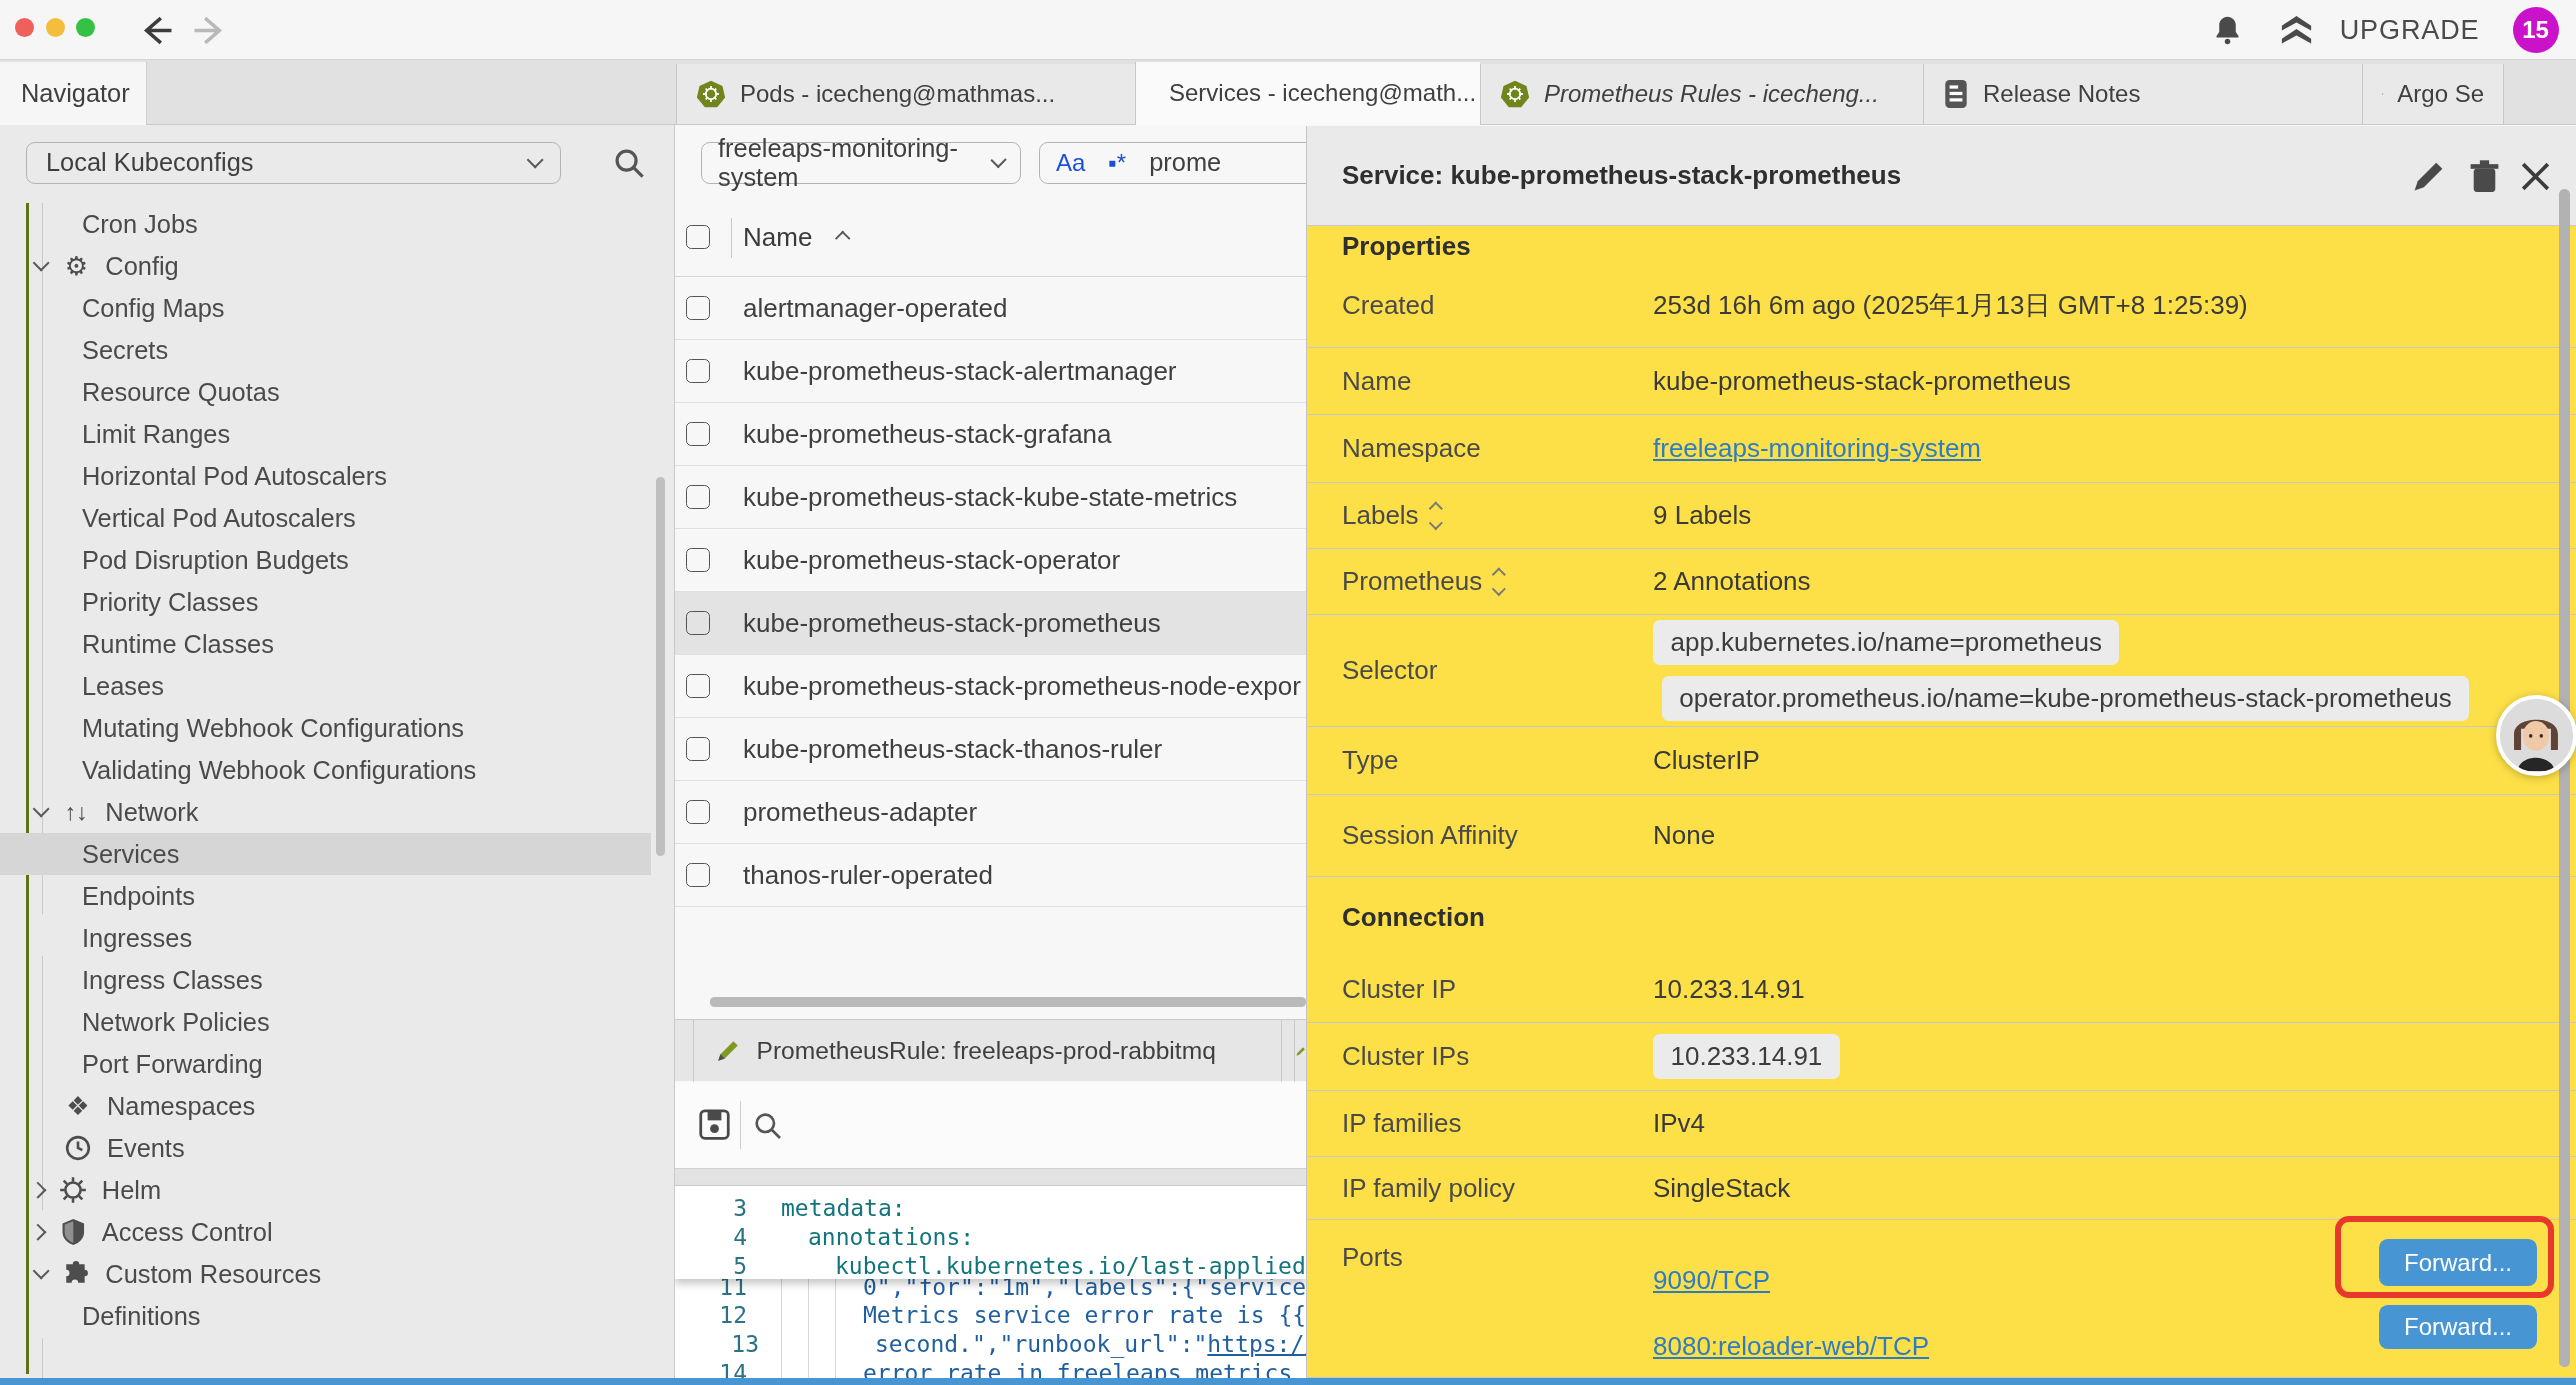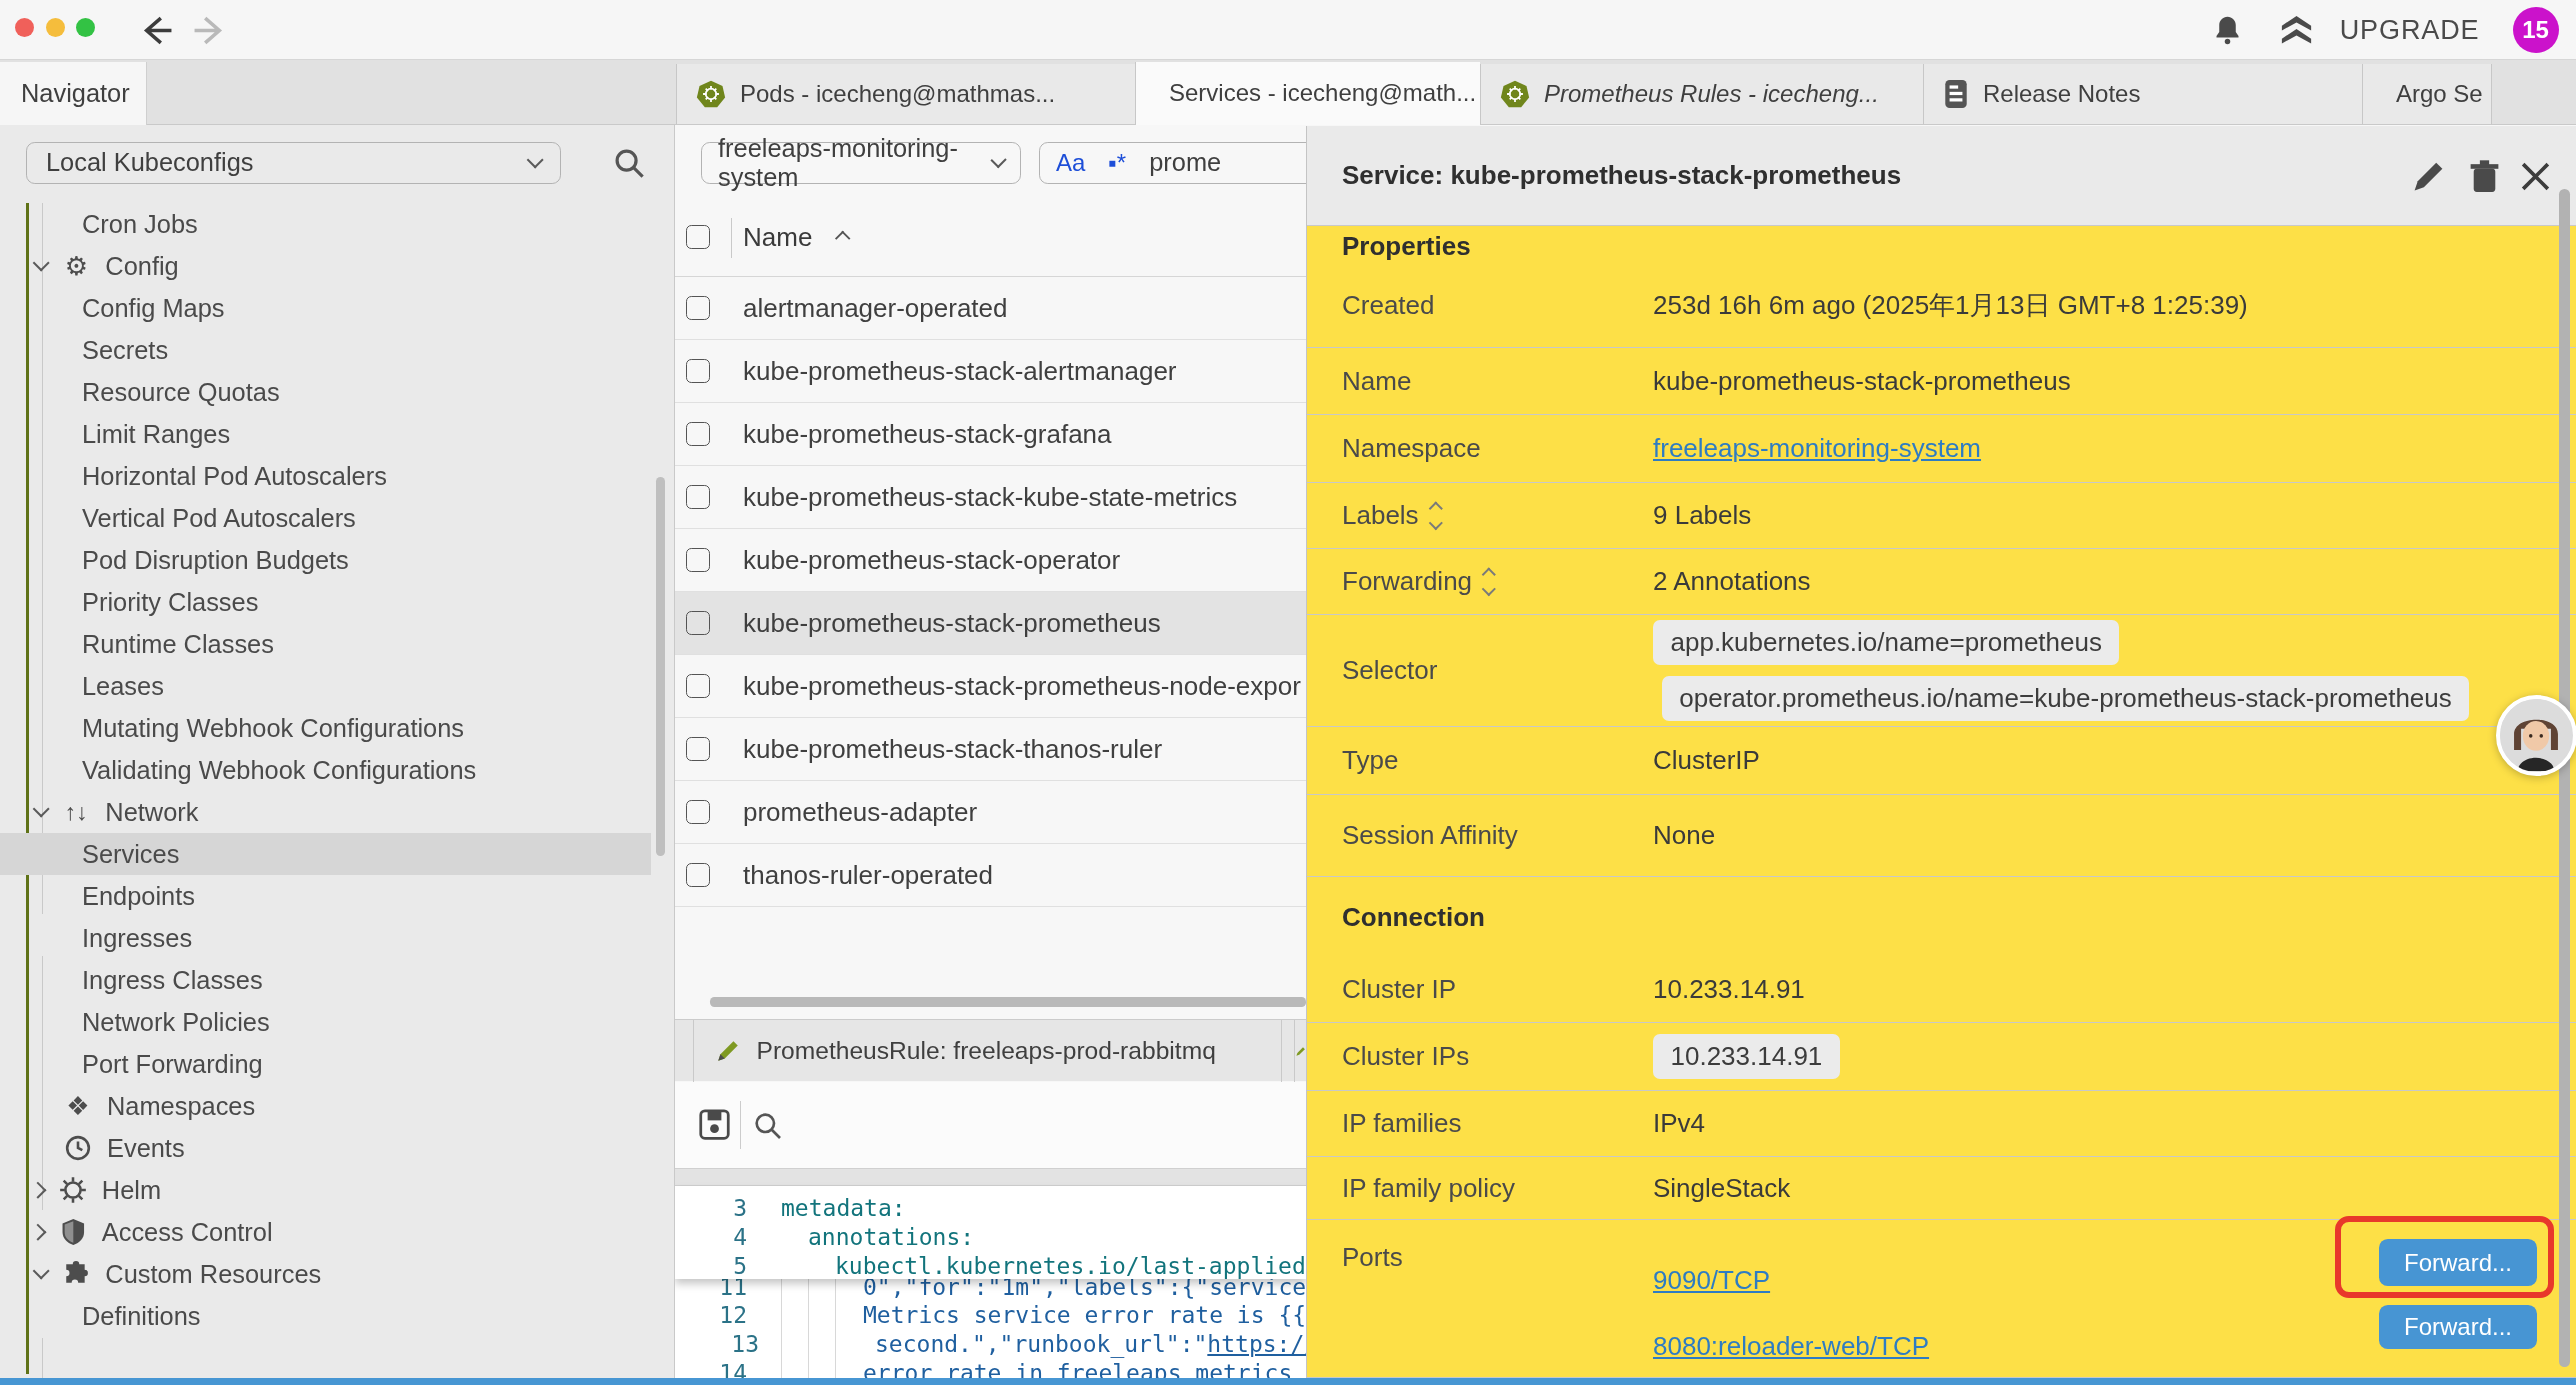--- a/index.html
+++ b/index.html
@@ -169,21 +169,21 @@
     </div>
     <div class="tab" style="width:439px">
       <svg width="26" height="30" viewBox="0 0 24 28">
         <rect x="2" y="1" width="20" height="26" rx="4" fill="#555"></rect>
         <rect x="6" y="6" width="8" height="3" fill="#fff"></rect>
           <rect x="6" y="12" width="12" height="3" fill="#fff"></rect>
           <rect x="6" y="18" width="12" height="3" fill="#fff"></rect>
         </svg>
       <span class="tab-label">Release Notes</span>
     </div>
-    <div class="tab" style="width:130px">
+    <div class="tab" style="width:142px">
       <svg width="30" height="30" viewBox="0 0 34 34">
         <polygon points="17,2 30,8 33,21 24,32 10,32 1,21 4,8" fill="#70861c"></polygon>
         <circle cx="17" cy="17" r="6" stroke="#fff" stroke-width="2" fill="none"></circle>
         <path d="M17 8 V12 M17 22 V26 M8 17 H12 M22 17 H26 M11 11 L13.5 13.5 M23 23 L20.5 20.5 M23 11 L20.5 13.5 M11 23 L13.5 20.5" stroke="#fff" stroke-width="2"></path>
         </svg>
       <span class="tab-label">Argo Se</span>
     </div>
   </div>
 </div>
 
@@ -486,21 +486,21 @@
           <span>Labels</span>
           <span class="sorticon">
             <i class="u"></i>
             <i class="d"></i>
           </span>
         </div>
       <div class="pvalue">9 Labels</div>
     </div>
     <div class="prow" style="height:66px">
       <div class="plabel">
-          <span>Forwarding</span>
+          <span>Prometheus</span>
           <span class="sorticon">
             <i class="u"></i>
             <i class="d"></i>
           </span>
         </div>
       <div class="pvalue">2 Annotations</div>
     </div>
     <div class="prow" style="height:112px">
       <div class="plabel">Selector</div>
       <div style="display:flex;flex-direction:column;gap:11.4px;padding:12.3px 0">

